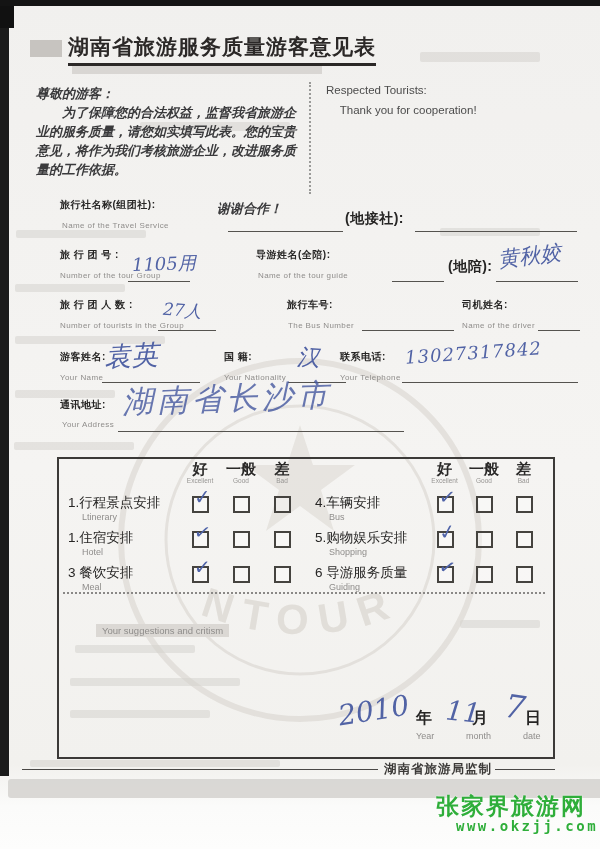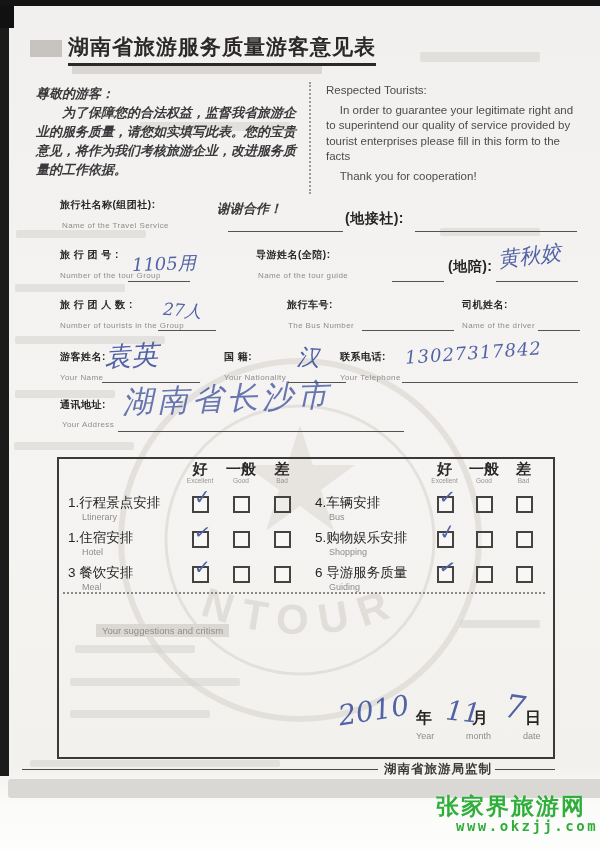--- a/index.html
+++ b/index.html
@@ -108,21 +108,20 @@
   <div class="abs" id="title-ghost"></div>
 
   <div class="abs" id="intro-left">
     <div>尊敬的游客：</div>
     <p class="body">为了保障您的合法权益，监督我省旅游企业的服务质量，请您如实填写此表。您的宝贵意见，将作为我们考核旅游企业，改进服务质量的工作依据。</p>
     <div class="thanks">谢谢合作！</div>
   </div>
   <div class="abs" id="intro-divider"></div>
   <div class="abs" id="intro-right">
     <p class="salut">Respected Tourists:</p>
-    <p>In order to guarantee your legitimate right and to superintend our quality of service provided by tourist enterprises please fill in this form to the facts</p>
     <p>Thank you for cooperation!</p>
   </div>
 
   <div class="abs cnlab" style="left:60px;top:198px">旅行社名称(组团社):</div>
   <div class="abs enlab" style="left:62px;top:221px">Name of the Travel Service</div>
   <div class="abs uline" style="left:228px;top:230px;width:115px"></div>
   <div class="abs cnlab sm" style="left:345px;top:210px">(地接社):</div>
   <div class="abs uline" style="left:415px;top:230px;width:162px"></div>
 
   <div class="abs cnlab" style="left:60px;top:248px">旅 行 团 号 :</div>

